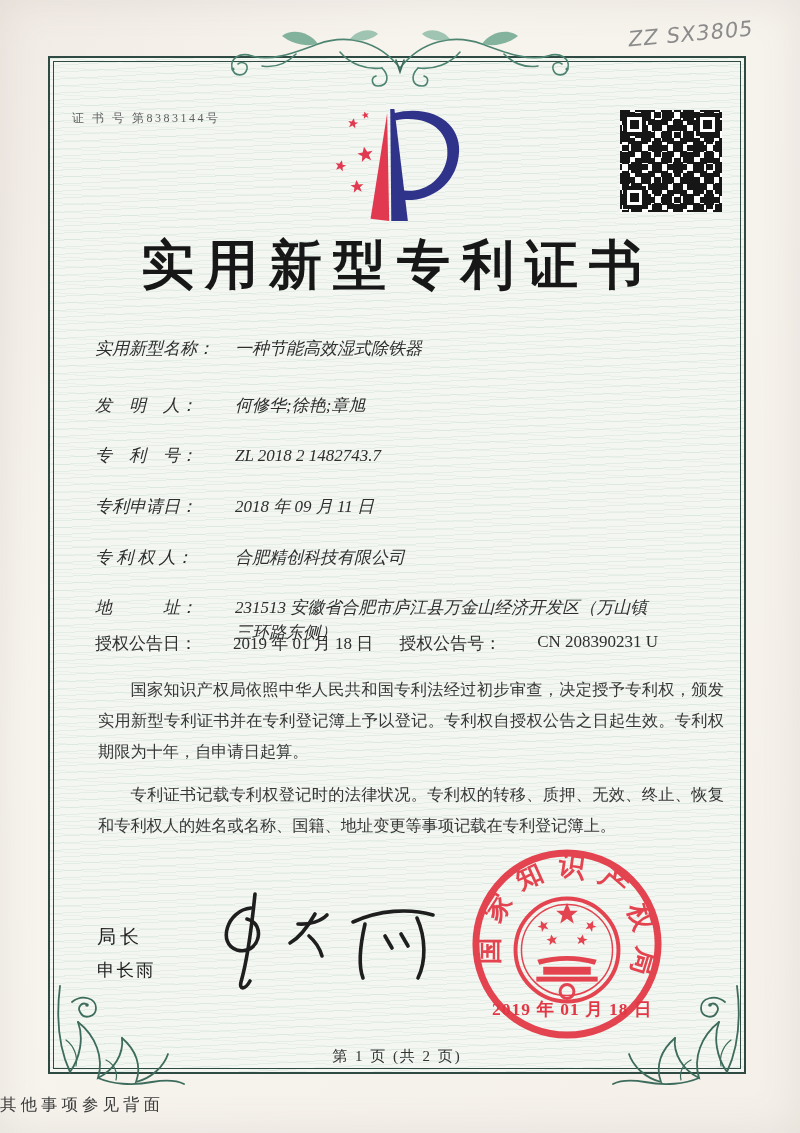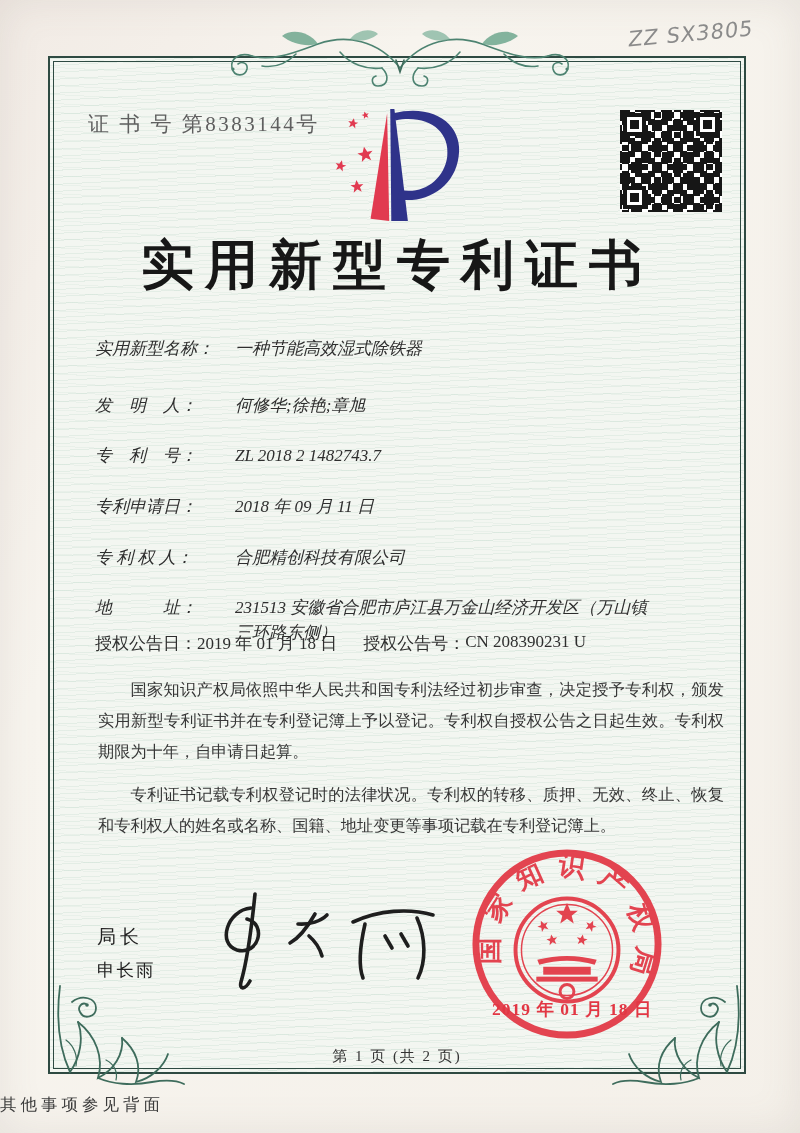--- a/index.html
+++ b/index.html
@@ -32,22 +32,22 @@
     border:1px solid #2e4a42;
   }
   .handwritten{
     left:628px; top:20px; width:170px;
     color:#8b8b8b;
     font-family:"DejaVu Sans",sans-serif;
     font-size:21px; letter-spacing:1px;
     transform:rotate(-5deg) skewX(-10deg);
   }
   .cert-no{
-    left:88px; top:110px;
-    font-size:21px; color:#5f5f5f; letter-spacing:2.5px;
+    left:72px; top:110px;
+    font-size:12px; color:#5f5f5f; letter-spacing:2.5px;
   }
   .qr{
     left:620px; top:110px; width:102px; height:102px;
     background-color:#fff;
     background-image:
       conic-gradient(#161616 25%, rgba(0,0,0,0) 0 50%, #161616 0 75%, rgba(0,0,0,0) 0),
       conic-gradient(rgba(0,0,0,0) 25%, #161616 0 50%, rgba(0,0,0,0) 0 75%, #161616 0);
     background-size:13px 13px, 21px 21px;
     background-position:2px 2px, 0 0;
   }
@@ -67,21 +67,21 @@
     font-size:17px; color:#2e2e2e;
   }
   .field-row{display:flex; align-items:flex-start; margin-bottom:27px; line-height:1.45;font-style:italic;}
   .field-row.tight{margin-bottom:26px;}
   .field-label{flex:0 0 140px; white-space:pre;}
   .field-value{flex:1;}
   .grant-row{
     left:95px; top:632px; width:640px;
     display:flex; font-size:17px; color:#2e2e2e;
   }
-  .grant-pair{display:flex; white-space:pre;}
+  .grant-pair{display:flex; white-space:pre;gap:36px;}
   .grant-pair.second{margin-left:26px;}
   .paragraphs{
     left:86px; top:664px; width:650px;
     font-size:16.2px; color:#363636; line-height:1.92;
     text-align:justify;
   }
   .paragraphs p{margin:12px; text-indent:2em;font-family:Liberation Mono, monospace;}
   .sig-title{left:97px; top:924px; font-size:19px; color:#222; letter-spacing:4px;}
   .sig-name{left:97px; top:958px; font-size:17.5px; color:#222; letter-spacing:2px;font-family:Liberation Mono, monospace;}
   .sig-svg{left:205px; top:886px;}

